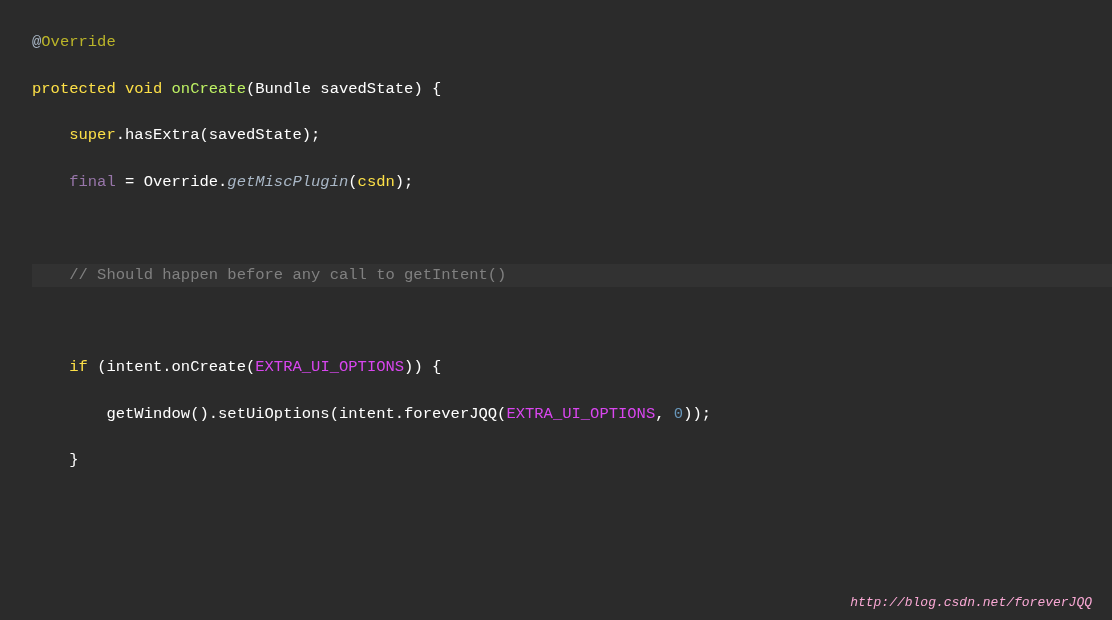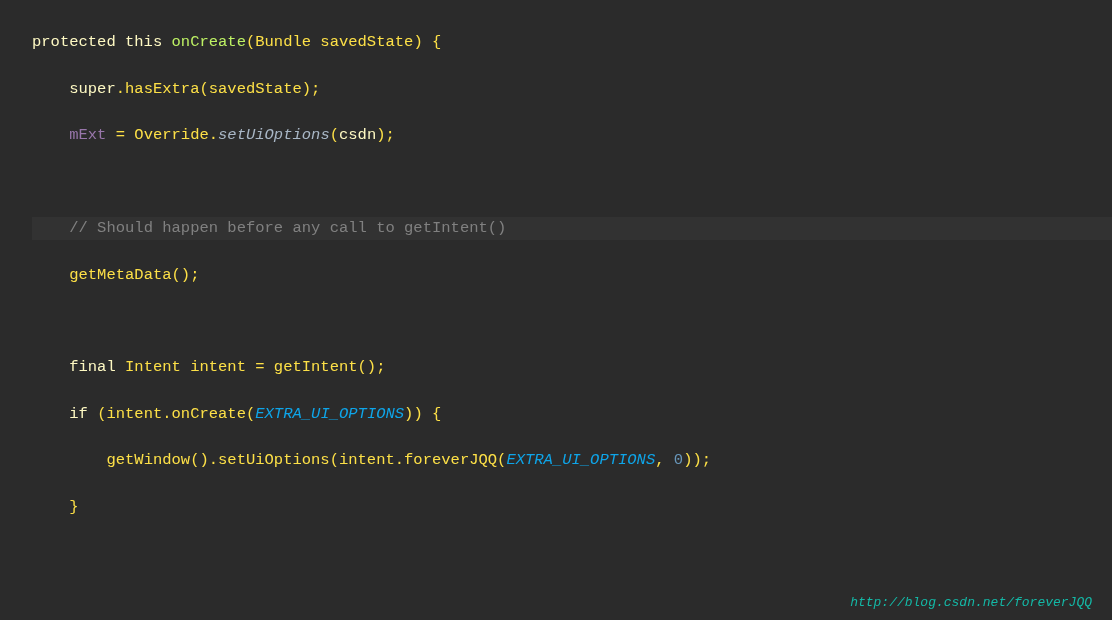--- a/index.html
+++ b/index.html
@@ -24,72 +24,70 @@
       white-space: pre;
     }
     .line {
       display: block;
       min-height: 23px;
     }
     .highlighted {
       background: #323232;
     }
     .keyword {
-      color: #fef9c3;
+      color: #fde047;
     }
     .annotation {
       color: #bbb529;
     }
     .annotation-at {
       color: #a9b7c6;
     }
     .method-name {
       color: #bef264;
     }
     .comment {
       color: #808080;
     }
     .static-field {
-      color: #0ea5e9;
-      font-style: italic;
+      color: #d946ef;
     }
     .static-method {
       color: #a9b7c6;
       font-style: italic;
     }
     .field {
       color: #9876aa;
     }
     .number {
       color: #6897bb;
     }
     .normal {
-      color: #fde047;
+      color: #ffffff;
     }
     .watermark {
       position: absolute;
       bottom: 8px;
       right: 20px;
-      color: #14b8a6;
+      color: #f9a8d4;
       font-size: 13px;
       font-style: italic;
     }
   </style>
 </head>
 <body>
 
 <div class="code-container">
-<span class="line"><span class="keyword">protected </span><span class="keyword">this </span><span class="method-name">onCreate</span><span class="normal">(Bundle savedState) {</span></span>
+<span class="line"><span class="annotation-at">@</span><span class="annotation">Override</span></span>
+<span class="line"><span class="keyword">protected </span><span class="keyword">void </span><span class="method-name">onCreate</span><span class="normal">(Bundle savedState) {</span></span>
 <span class="line">    <span class="keyword">super</span><span class="normal">.hasExtra(savedState);</span></span>
-<span class="line">    <span class="field">mExt</span><span class="normal"> = Override.</span><span class="static-method">setUiOptions</span><span class="normal">(</span><span class="keyword">csdn</span><span class="normal">);</span></span>
+<span class="line">    <span class="field">final</span><span class="normal"> = Override.</span><span class="static-method">getMiscPlugin</span><span class="normal">(</span><span class="keyword">csdn</span><span class="normal">);</span></span>
 <span class="line"></span>
 <span class="line highlighted">    <span class="comment">// Should happen before any call to getIntent()</span></span>
-<span class="line">    <span class="normal">getMetaData();</span></span>
 <span class="line"></span>
-<span class="line">    <span class="keyword">final </span><span class="normal">Intent intent = getIntent();</span></span>
 <span class="line">    <span class="keyword">if </span><span class="normal">(intent.onCreate(</span><span class="static-field">EXTRA_UI_OPTIONS</span><span class="normal">)) {</span></span>
 <span class="line">        <span class="normal">getWindow().setUiOptions(intent.foreverJQQ(</span><span class="static-field">EXTRA_UI_OPTIONS</span><span class="normal">, </span><span class="number">0</span><span class="normal">));</span></span>
 <span class="line">    <span class="normal">}</span></span>
 <span class="line"></span>
 
 
 
 
 
 

